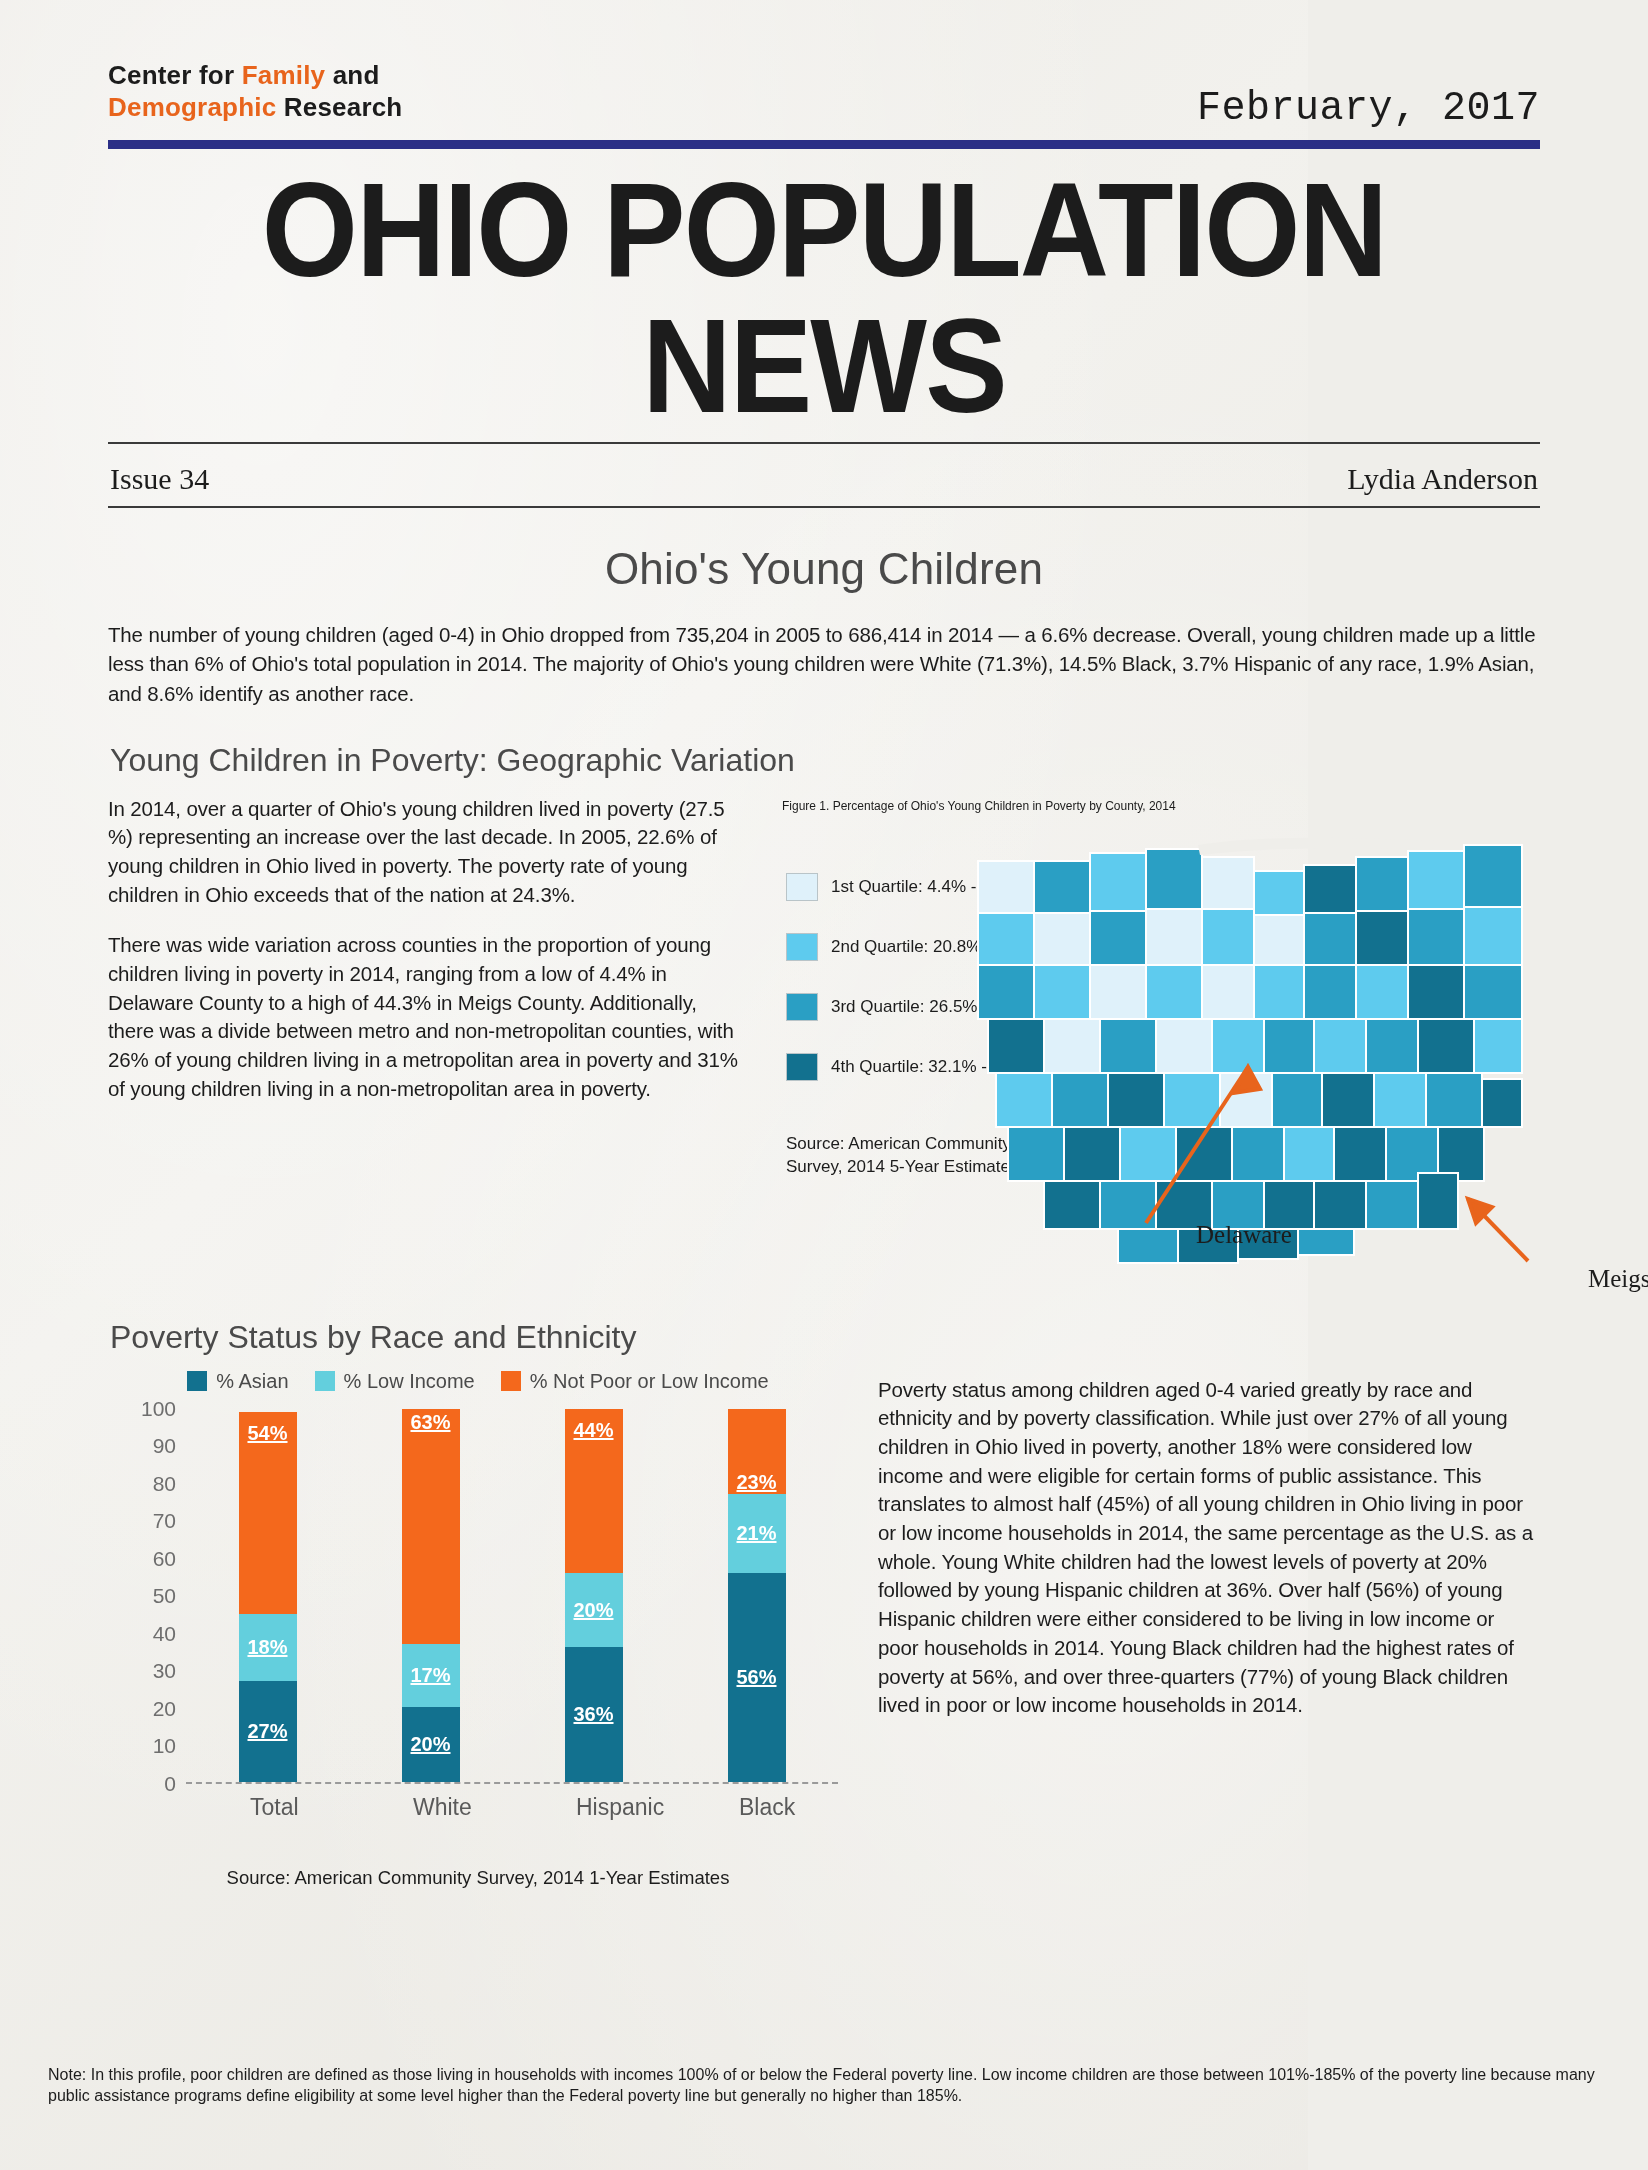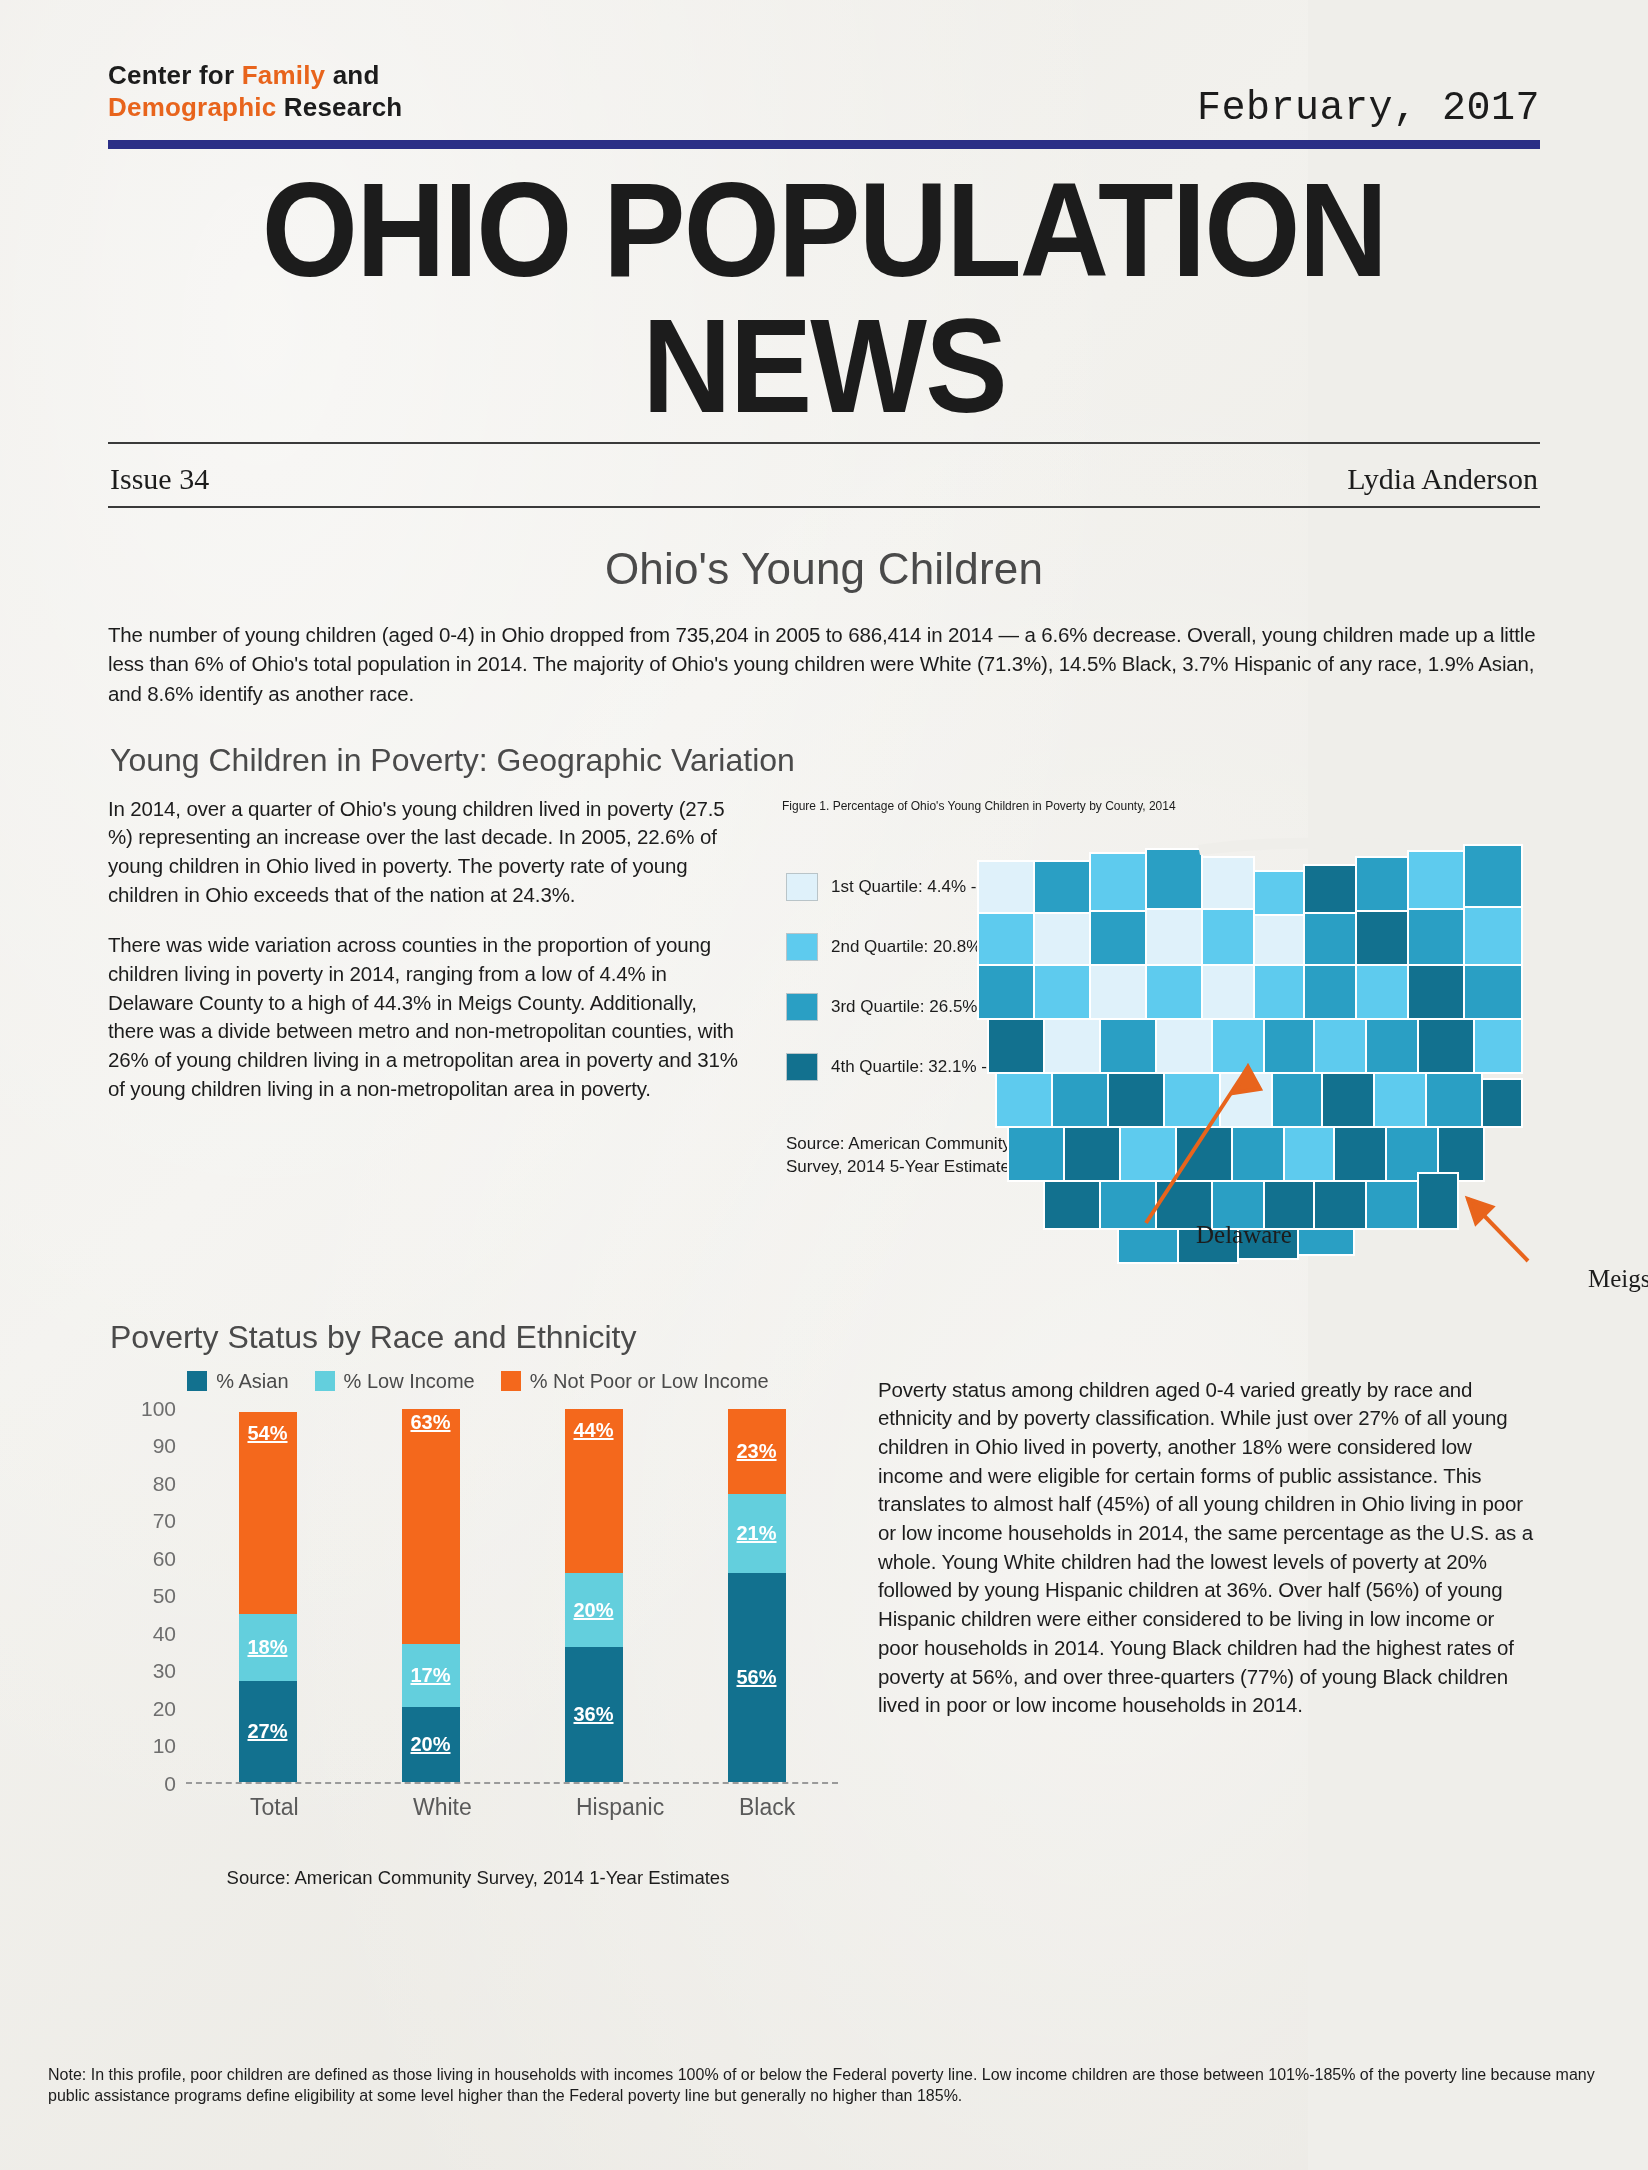--- a/index.html
+++ b/index.html
@@ -549,21 +549,21 @@
                 </div>
               </div>
 
               <div class="bar-group">
                 <div class="seg" style="height:56%;background:#12718f">
                   <span>56%</span>
                 </div>
                 <div class="seg" style="height:21%;background:#63cfdd">
                   <span>21%</span>
                 </div>
-                <div class="seg" style="height:23%;background:#f4681c;align-items:center;box-sizing:border-box">
+                <div class="seg" style="height:23%;background:#f4681c;align-items:flex-end;box-sizing:border-box">
                   <span>23%</span>
                 </div>
               </div>
 
             </div>
             <div class="baseline"></div>
           </div>
 
           <div class="x-labels">
             <div class="x-label">Total</div>

